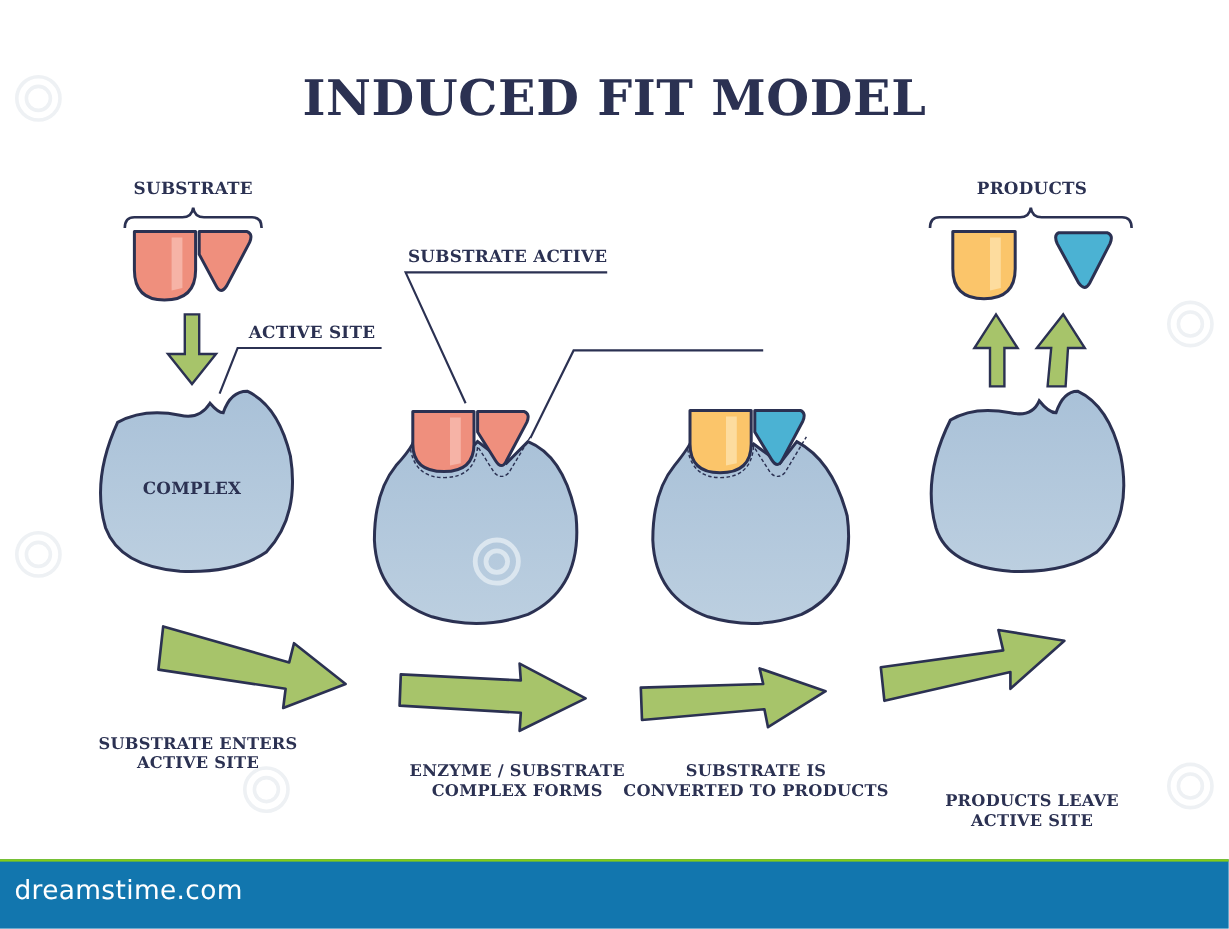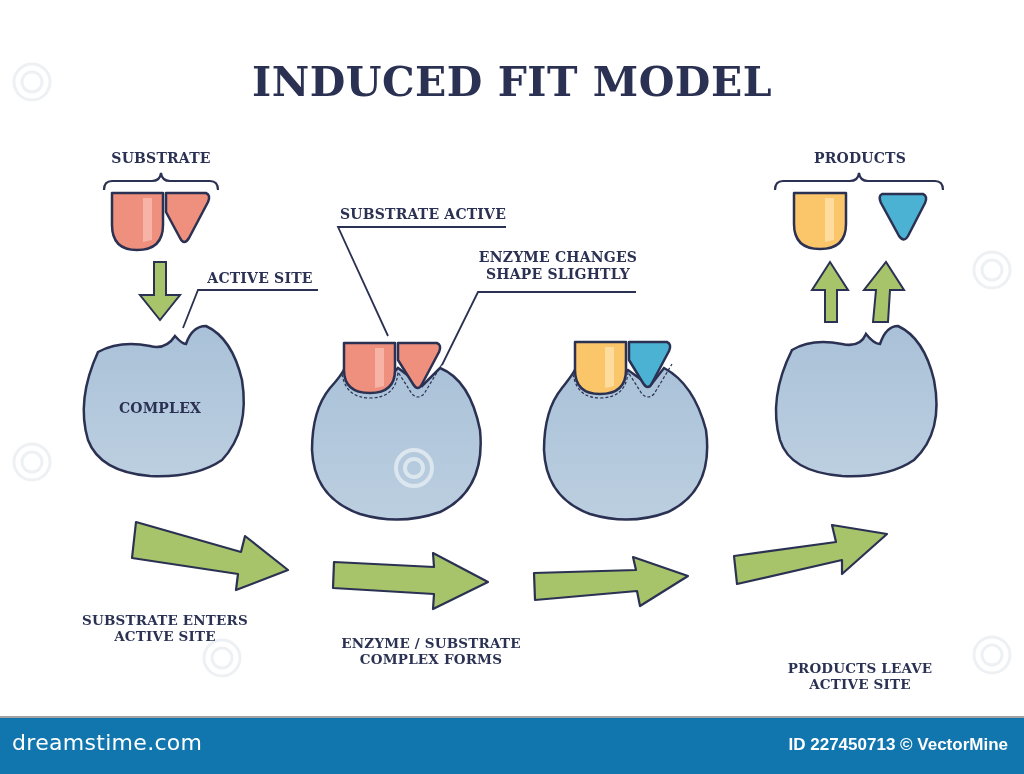--- a/index.html
+++ b/index.html
@@ -6,21 +6,21 @@
   body { width:1024px; height:774px; background:#ffffff; position:relative; overflow:hidden;
          font-family:"DejaVu Serif", serif; color:#2b3152; }
   #stage { position:absolute; left:0; top:0; width:1024px; height:716px;text-decoration:underline; }
   .lbl { position:absolute; font-family:"DejaVu Serif", serif; font-weight:bold; color:#2b3152;
          text-align:center; line-height:1.18; letter-spacing:0.2px; white-space:pre-line; }
   #title { position:absolute; left:0; width:1024px; top:58px; text-align:center; font-size:41px;
            font-weight:bold; font-family:"DejaVu Serif", serif; color:#2b3152; letter-spacing:0.5px; }
   .small { font-size:13.5px; }
   .med { font-size:14px; }
   #footer { position:absolute; left:0; top:716px; width:1024px; height:58px; background:#1276ae;
-            border-top:2px solid #a3a3a3; box-sizing:border-box; }
+            border-top:2px solid #84cc16; box-sizing:border-box; }
   #footer-logo { position:absolute; left:12px; top:12px; color:#ffffff; font-family:"DejaVu Sans", sans-serif;
                  font-size:22px; letter-spacing:0.3px; }
   #footer-id { position:absolute; right:16px; top:17px; color:#ffffff; font-family:"Liberation Sans", sans-serif;
                font-size:17px; font-weight:bold; }
 </style>
 </head>
 <body>
 
 <div id="stage">
   <svg width="1024" height="716" viewBox="0 0 1024 716" xmlns="http://www.w3.org/2000/svg" style="position:absolute;left:0;top:0">
@@ -100,28 +100,27 @@
     <path d="M534 573 L636 570 L633 557 L688 576 L640 606 L637 591 L535 600 Z" fill="#a7c46a" stroke="#2b3152" stroke-width="2.2" stroke-linejoin="round"></path>
     <path d="M734 556 L836 542 L832 525 L887 534 L842 574 L842 560 L737 584 Z" fill="#a7c46a" stroke="#2b3152" stroke-width="2.2" stroke-linejoin="round"></path>
   </svg>
 
   <div id="title">INDUCED FIT MODEL</div>
 
   <div class="lbl med" style="left:100px;top:150px;width:122px;">SUBSTRATE</div>
   <div class="lbl med" style="left:200px;top:270px;width:120px;">ACTIVE SITE</div>
   <div class="lbl med" style="left:100px;top:400px;width:120px;">COMPLEX</div>
   <div class="lbl med" style="left:334px;top:206px;width:178px;">SUBSTRATE ACTIVE</div>
-  <div class="lbl med" style="left:468px;top:249px;width:180px;">ENZYME CHANGES
-SHAPE SLIGHTLY</div>
   <div class="lbl med" style="left:800px;top:150px;width:120px;text-align:center;">PRODUCTS</div>
 
   <div class="lbl small" style="left:70px;top:613px;width:190px;">SUBSTRATE ENTERS
 ACTIVE SITE</div>
   <div class="lbl small" style="left:300px;top:636px;width:190px;margin-left:36px;">ENZYME / SUBSTRATE
 COMPLEX FORMS</div>
+  <div class="lbl small" style="left:515px;top:636px;width:230px;">SUBSTRATE IS
+CONVERTED TO PRODUCTS</div>
   <div class="lbl small" style="left:765px;top:614px;width:190px;margin-top:47px;">PRODUCTS LEAVE
 ACTIVE SITE</div>
 </div>
 
 <div id="footer">
   <div id="footer-logo">dreamstime.com</div>
-  <div id="footer-id">ID 227450713 © VectorMine</div>
 </div>
 
 </body></html>

